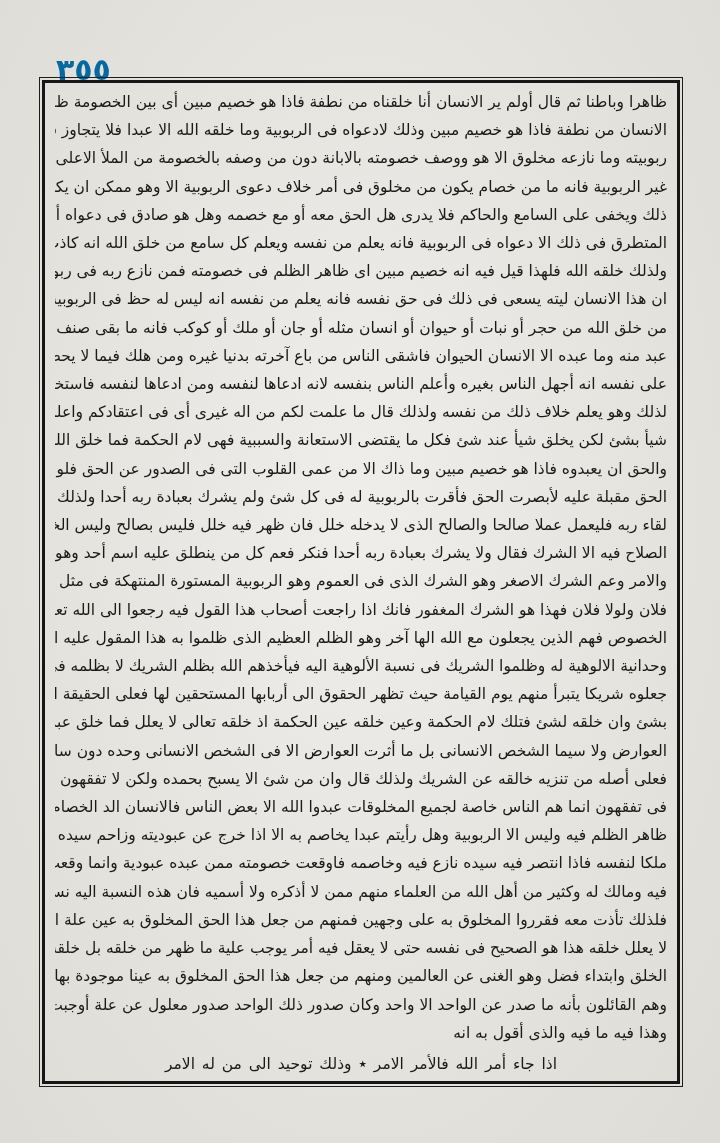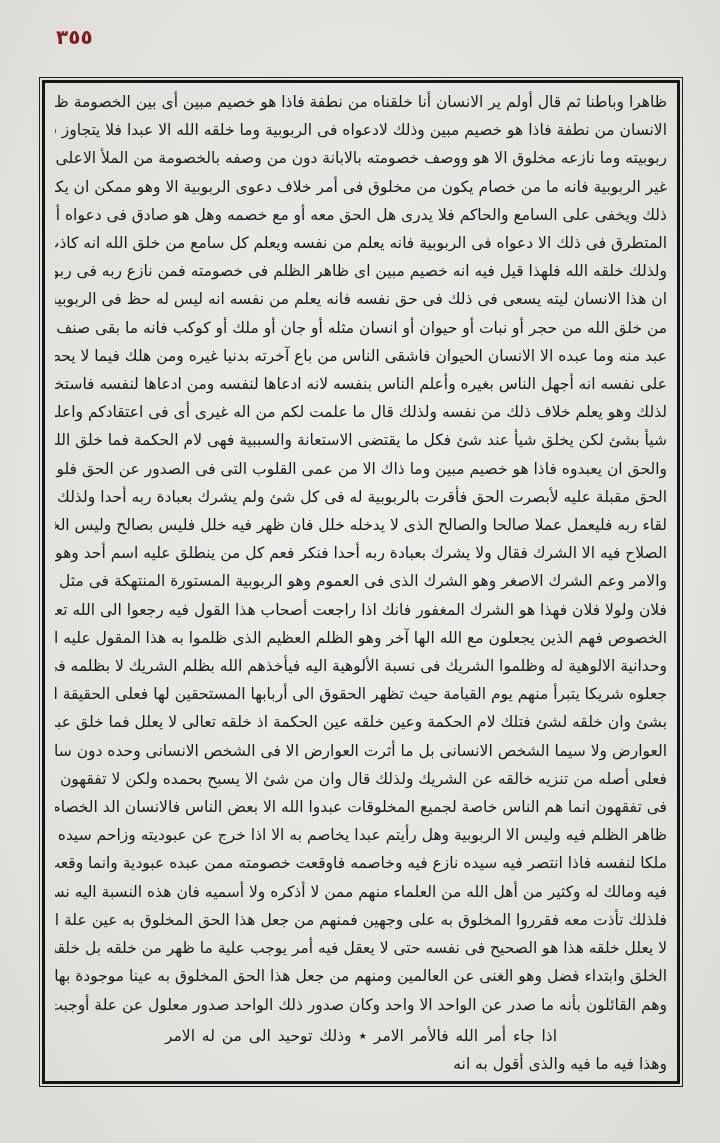--- a/index.html
+++ b/index.html
@@ -11,24 +11,24 @@
     font-family: "DejaVu Sans", sans-serif;
   }
   .paper-shade {
     position: absolute; inset: 0;
     background:
       radial-gradient(ellipse at 50% 45%, rgba(255,255,255,0.25), rgba(0,0,0,0.05) 95%);
     pointer-events: none;
   }
   .page-number {
     position: absolute;
-    top: 25px; left: 56px;
-    font-size: 20px;
+    top: 52px; left: 56px;
+    font-size: 30px;
     font-weight: bold;
-    color: #7f1d1d;
+    color: #0369a1;
     letter-spacing: 1px;
   }
   .frame {
     position: absolute;
     left: 42px; top: 80px;
     width: 638px; height: 1004px;
     box-sizing: border-box;
     border: 3px solid #161616;
     outline: 1px solid #1d1d1d;
     outline-offset: 2px;
@@ -94,16 +94,16 @@
       <div class="line">العوارض ولا سيما الشخص الانسانى بل ما أثرت العوارض الا فى الشخص الانسانى وحده دون سائر الخلق وما سواه</div>
       <div class="line">فعلى أصله من تنزيه خالقه عن الشريك ولذلك قال وان من شئ الا يسبح بحمده ولكن لا تفقهون وهذا ضمير الجمع</div>
       <div class="line">فى تفقهون انما هم الناس خاصة لجميع المخلوقات عبدوا الله الا بعض الناس فالانسان الد الخصام حيث خاصم فيما هو</div>
       <div class="line">ظاهر الظلم فيه وليس الا الربوبية وهل رأيتم عبدا يخاصم به الا اذا خرج عن عبوديته وزاحم سيده فى ربوبيته فاذا ادعى</div>
       <div class="line">ملكا لنفسه فاذا انتصر فيه سيده نازع فيه وخاصمه فاوقعت خصومته ممن عبده عبودية وانما وقعت فيما هو رب</div>
       <div class="line">فيه ومالك له وكثير من أهل الله من العلماء منهم ممن لا أذكره ولا أسميه فان هذه النسبة اليه نسبة تنص على جهله</div>
       <div class="line">فلذلك تأذت معه فقرروا المخلوق به على وجهين فمنهم من جعل هذا الحق المخلوق به عين علة الخلق والحق تعالى</div>
       <div class="line">لا يعلل خلقه هذا هو الصحيح فى نفسه حتى لا يعقل فيه أمر يوجب علية ما ظهر من خلقه بل خلقه الخلق منة منه على</div>
       <div class="line">الخلق وابتداء فضل وهو الغنى عن العالمين ومنهم من جعل هذا الحق المخلوق به عينا موجودة بها خلق الله ما سواه</div>
       <div class="line">وهم القائلون بأنه ما صدر عن الواحد الا واحد وكان صدور ذلك الواحد صدور معلول عن علة أوجبت العلة صدوره</div>
+    <div class="line last-partial">وهذا فيه ما فيه والذى أقول به انه</div>
     <div class="line footer-verse">اذا جاء أمر الله فالأمر الامر ٭ وذلك توحيد الى من له الامر</div>
-    <div class="line last-partial">وهذا فيه ما فيه والذى أقول به انه</div>
   </div>
 </div>
 
 </body></html>

